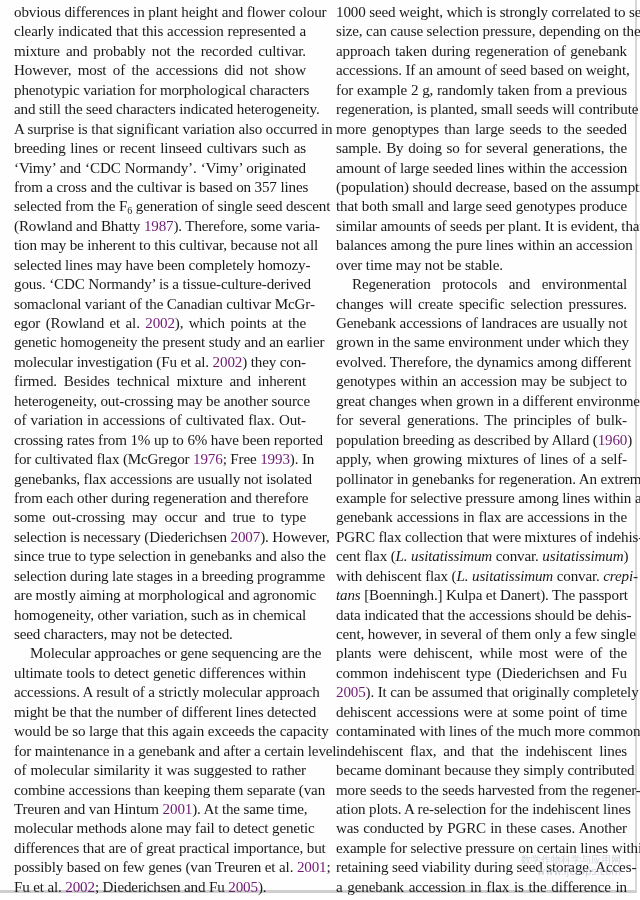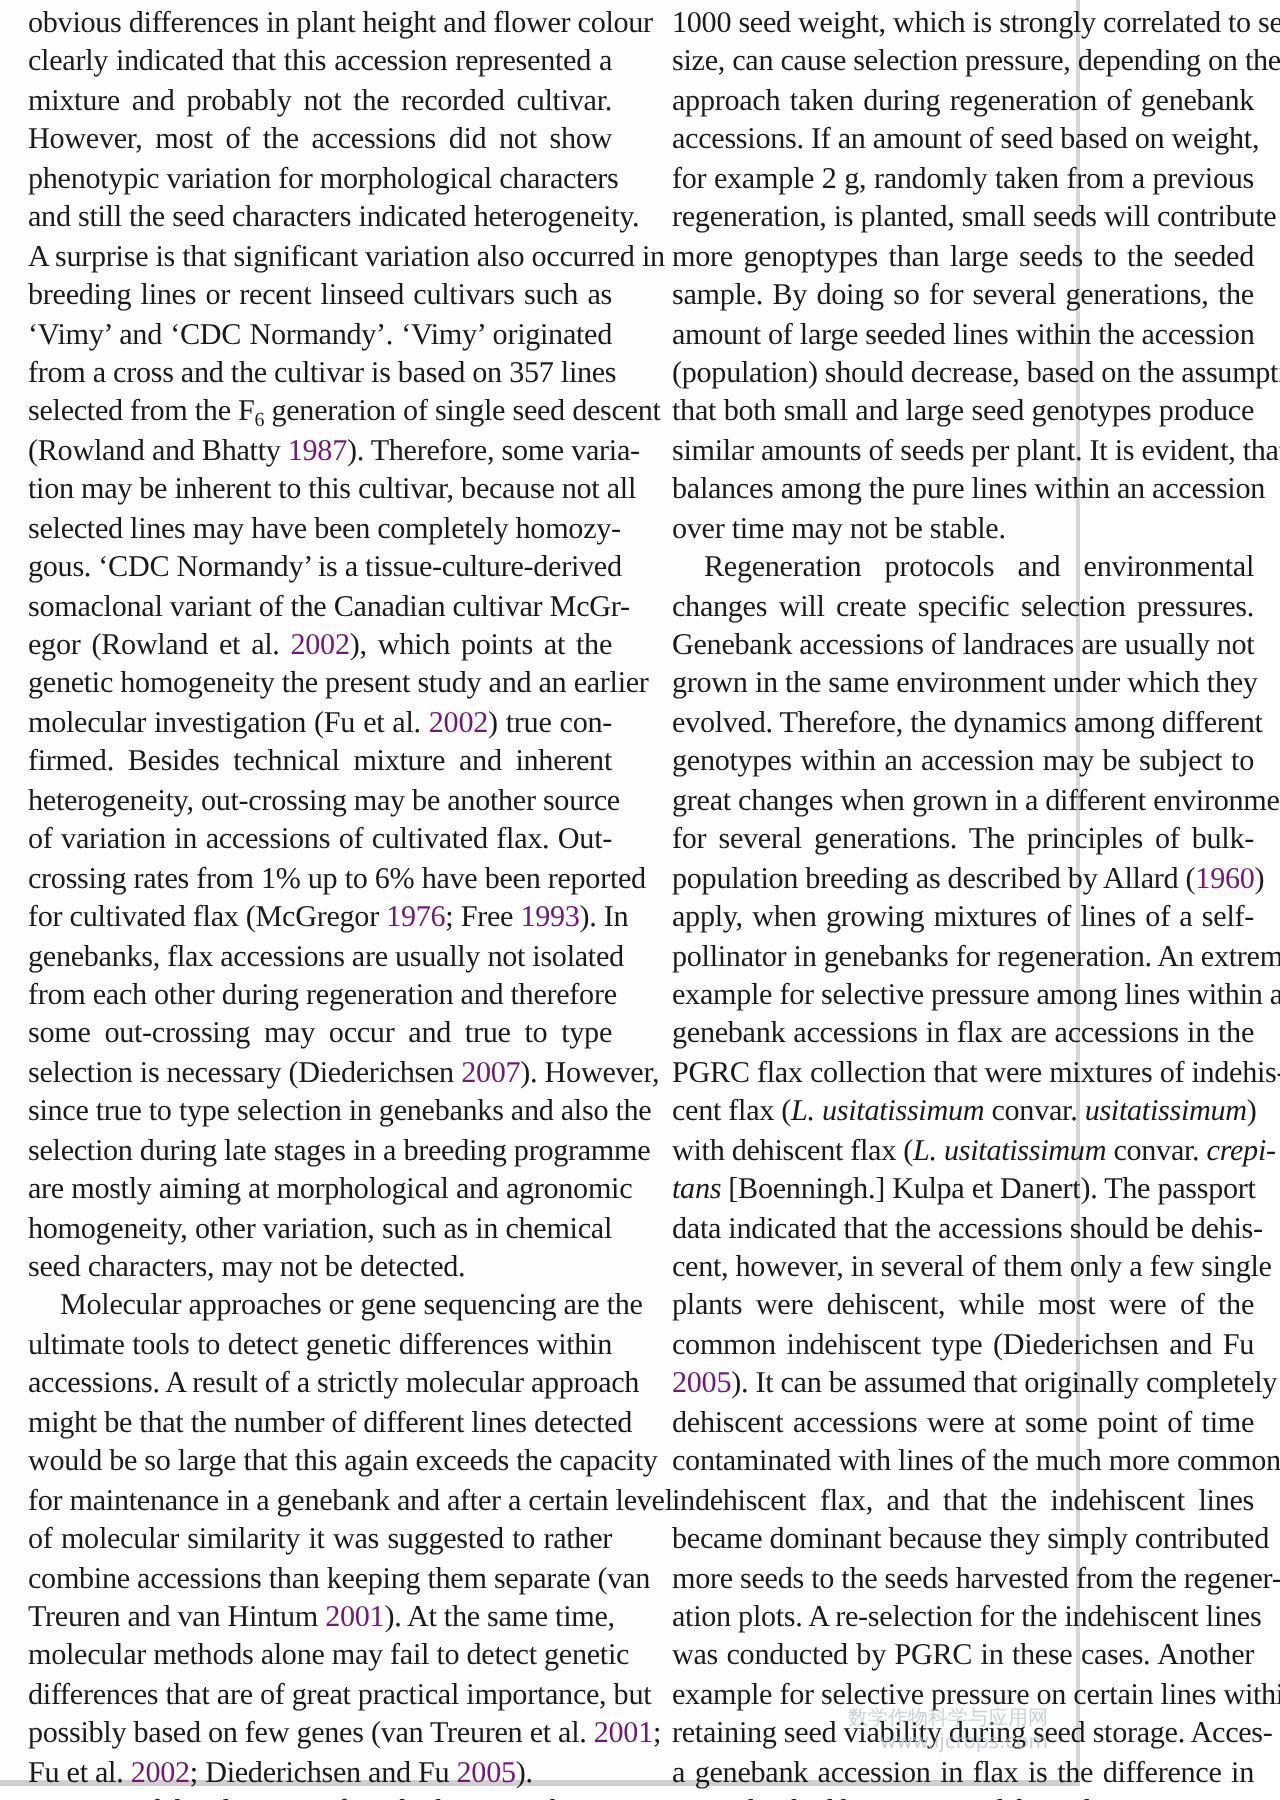--- a/index.html
+++ b/index.html
@@ -12,21 +12,21 @@
     height: 900px;
     overflow: hidden;
     position: relative;
     font-family: "Liberation Serif", "DejaVu Serif", serif;
     color: #1a1a1a;
   }
   .page {
     position: absolute;
     left: 0;
     top: 0;
-    width: 540px;
+    width: 637px;
     height: 893px;
     border-right: 2px solid #d6d6d6;
     border-bottom: 3px solid #cfcfcf;
     background: #fefefe;
     box-sizing: border-box;
   }
   .column {
     position: absolute;
     top: 3px;
     width: 292px;
@@ -91,21 +91,21 @@
       <span class="line"><span>‘Vimy’ and ‘CDC Normandy’. ‘Vimy’ originated</span></span>
       <span class="line"><span>from a cross and the cultivar is based on 357 lines</span></span>
       <span class="line"><span>selected from the F</span><sub>6</sub><span> generation of single seed descent</span></span>
       <span class="line"><span>(Rowland and Bhatty </span><span class="cite">1987</span><span>). Therefore, some varia-</span></span>
       <span class="line"><span>tion may be inherent to this cultivar, because not all</span></span>
       <span class="line"><span>selected lines may have been completely homozy-</span></span>
       <span class="line"><span>gous. ‘CDC Normandy’ is a tissue-culture-derived</span></span>
       <span class="line"><span>somaclonal variant of the Canadian cultivar McGr-</span></span>
       <span class="line"><span>egor (Rowland et al. </span><span class="cite">2002</span><span>), which points at the</span></span>
       <span class="line"><span>genetic homogeneity the present study and an earlier</span></span>
-      <span class="line"><span>molecular investigation (Fu et al. </span><span class="cite">2002</span><span>) true con-</span></span>
+      <span class="line"><span>molecular investigation (Fu et al. </span><span class="cite">2002</span><span>) they con-</span></span>
       <span class="line"><span>firmed. Besides technical mixture and inherent</span></span>
       <span class="line"><span>heterogeneity, out-crossing may be another source</span></span>
       <span class="line"><span>of variation in accessions of cultivated flax. Out-</span></span>
       <span class="line"><span>crossing rates from 1% up to 6% have been reported</span></span>
       <span class="line"><span>for cultivated flax (McGregor </span><span class="cite">1976</span><span>; Free </span><span class="cite">1993</span><span>). In</span></span>
       <span class="line"><span>genebanks, flax accessions are usually not isolated</span></span>
       <span class="line"><span>from each other during regeneration and therefore</span></span>
       <span class="line"><span>some out-crossing may occur and true to type</span></span>
       <span class="line"><span>selection is necessary (Diederichsen </span><span class="cite">2007</span><span>). However,</span></span>
       <span class="line"><span>since true to type selection in genebanks and also the</span></span>

